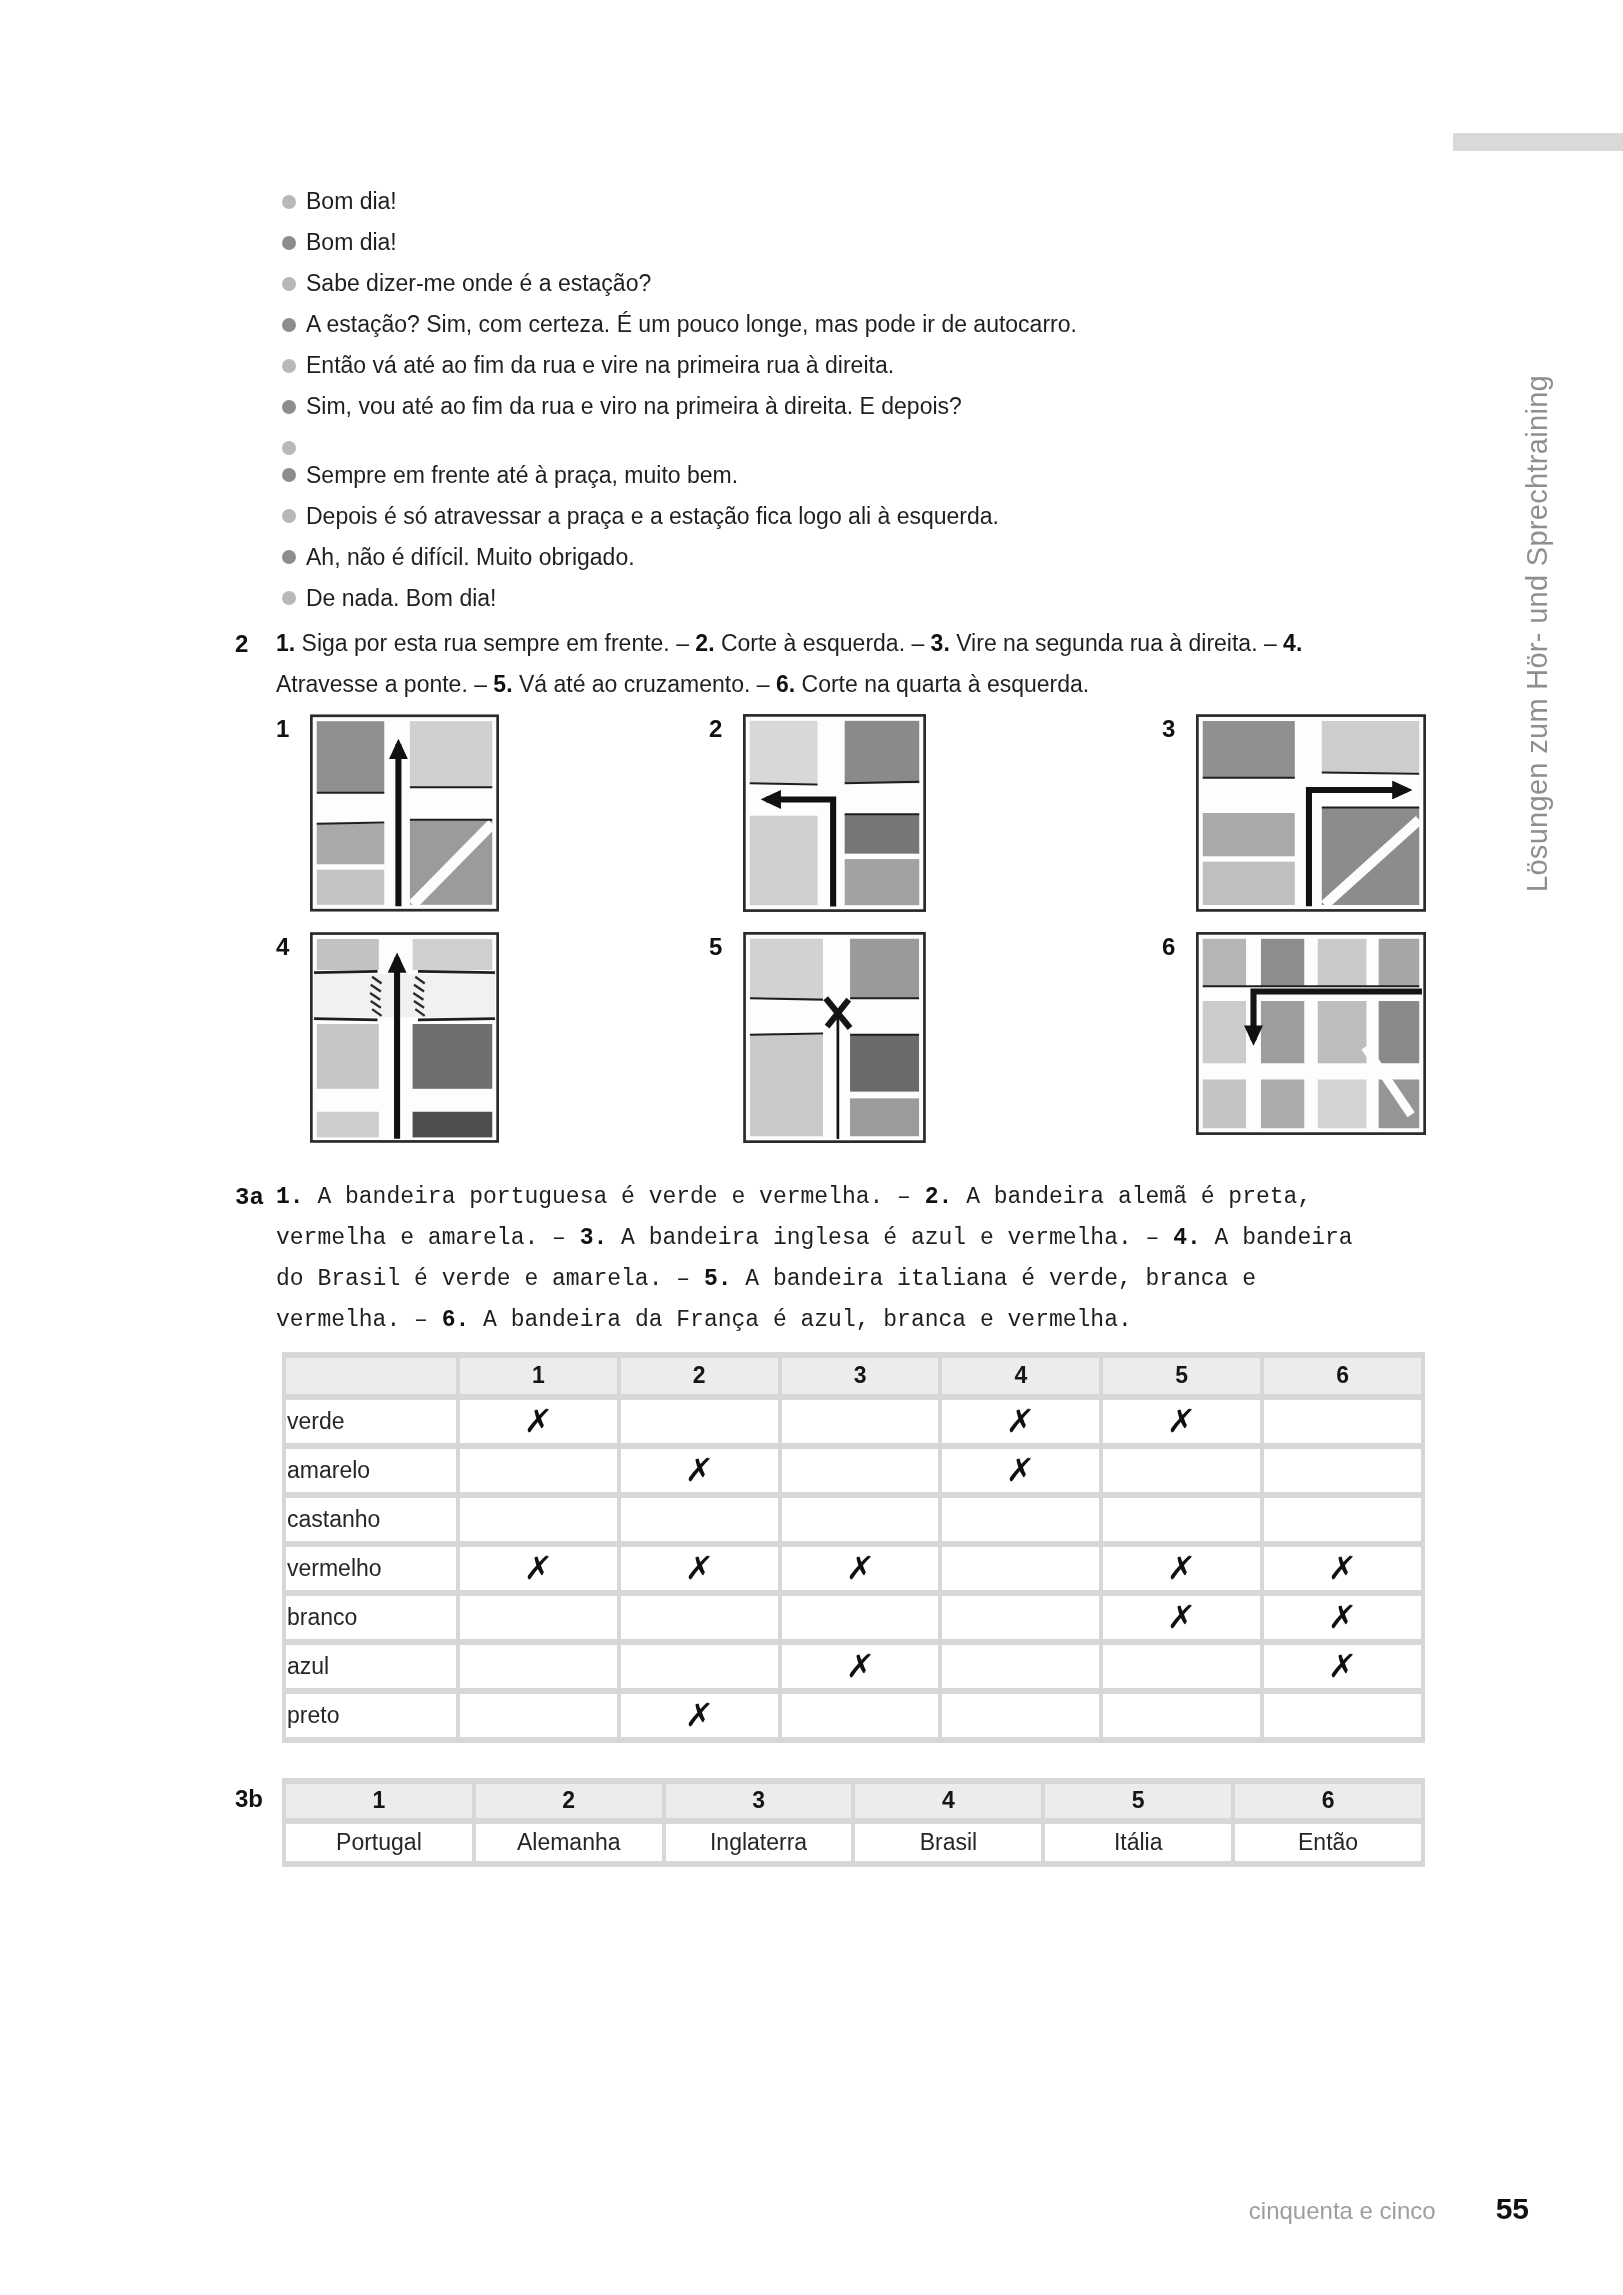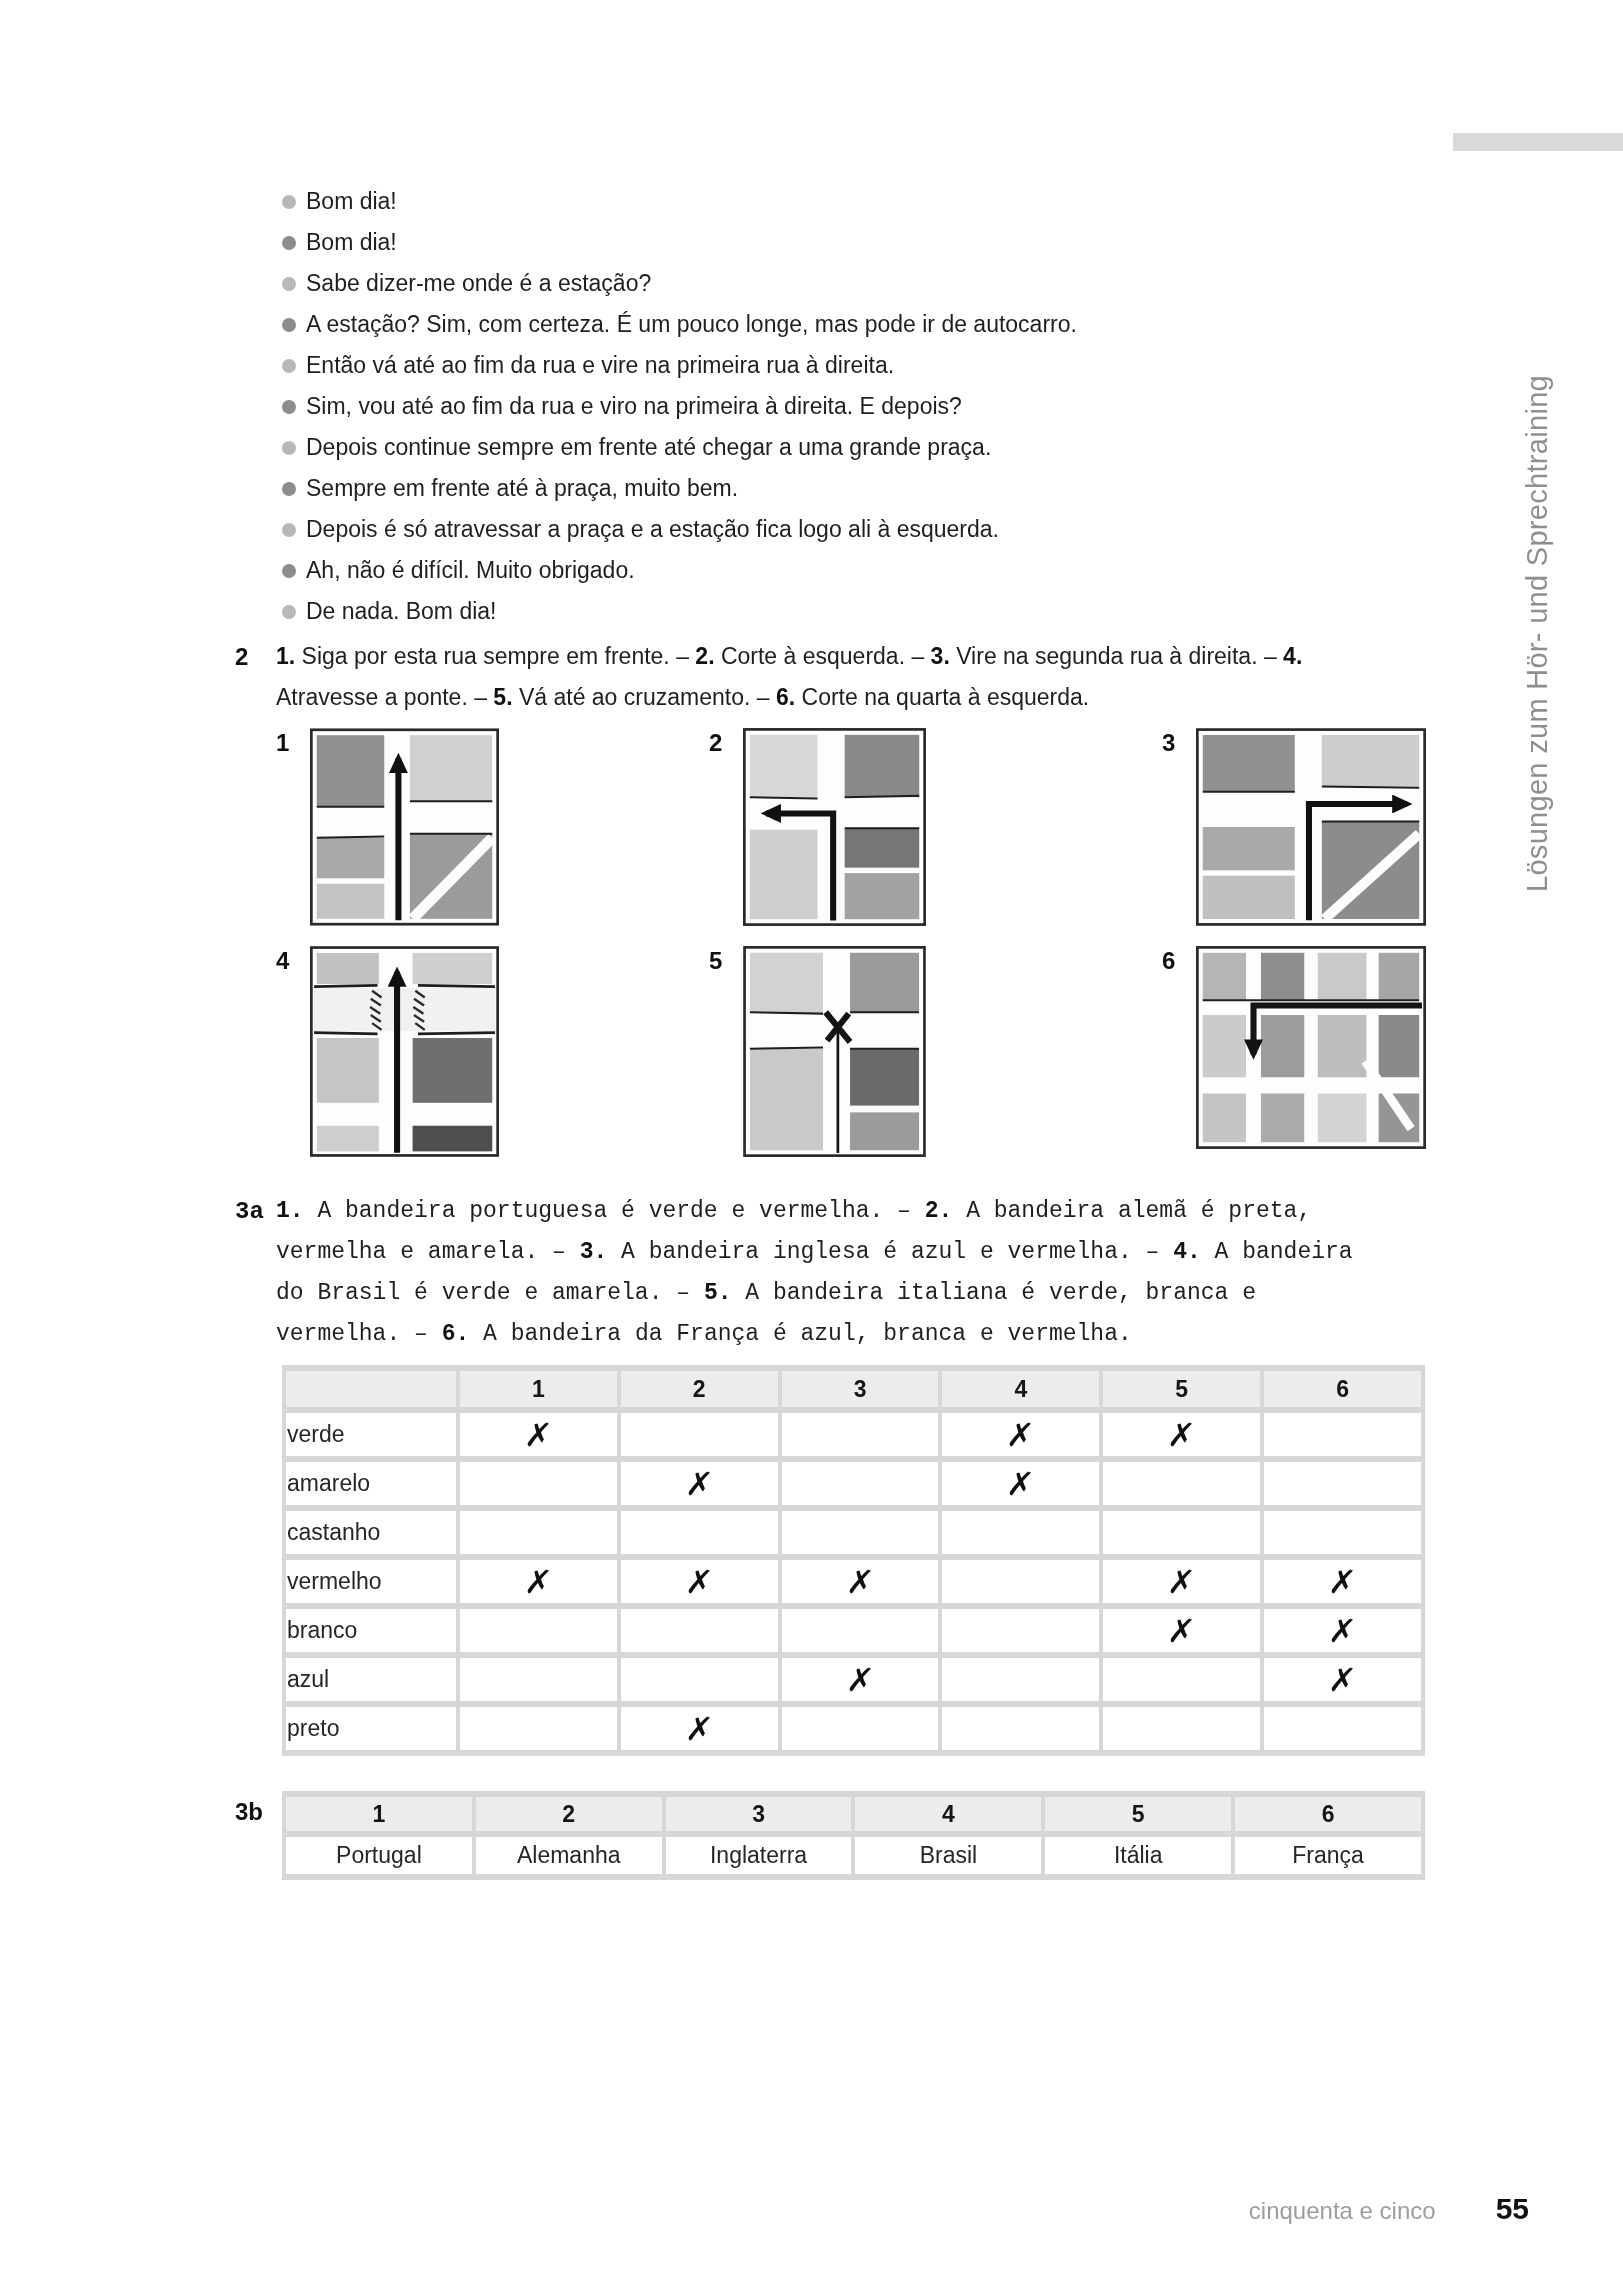--- a/index.html
+++ b/index.html
@@ -90,21 +90,20 @@
     <li>
         <span class="dot"></span>
         <span>Então vá até ao fim da rua e vire na primeira rua à direita.</span>
       </li>
     <li>
         <span class="dot"></span>
         <span>Sim, vou até ao fim da rua e viro na primeira à direita. E depois?</span>
       </li>
     <li>
         <span class="dot"></span>
-        <span>Depois continue sempre em frente até chegar a uma grande praça.</span>
       </li>
     <li>
         <span class="dot"></span>
         <span>Sempre em frente até à praça, muito bem.</span>
       </li>
     <li>
         <span class="dot"></span>
         <span>Depois é só atravessar a praça e a estação fica logo ali à esquerda.</span>
       </li>
     <li>
@@ -349,21 +348,21 @@
           <th>6</th>
         </tr>
       </thead>
       <tbody>
         <tr>
           <td>Portugal</td>
           <td>Alemanha</td>
           <td>Inglaterra</td>
           <td>Brasil</td>
           <td>Itália</td>
-          <td>França</td>
+          <td>Então</td>
         </tr>
       </tbody>
     </table>
   </div>
 
 </div>
 
 <div class="top-bar"></div>
 <div class="side-label">Lösungen zum Hör- und Sprechtraining</div>
 

